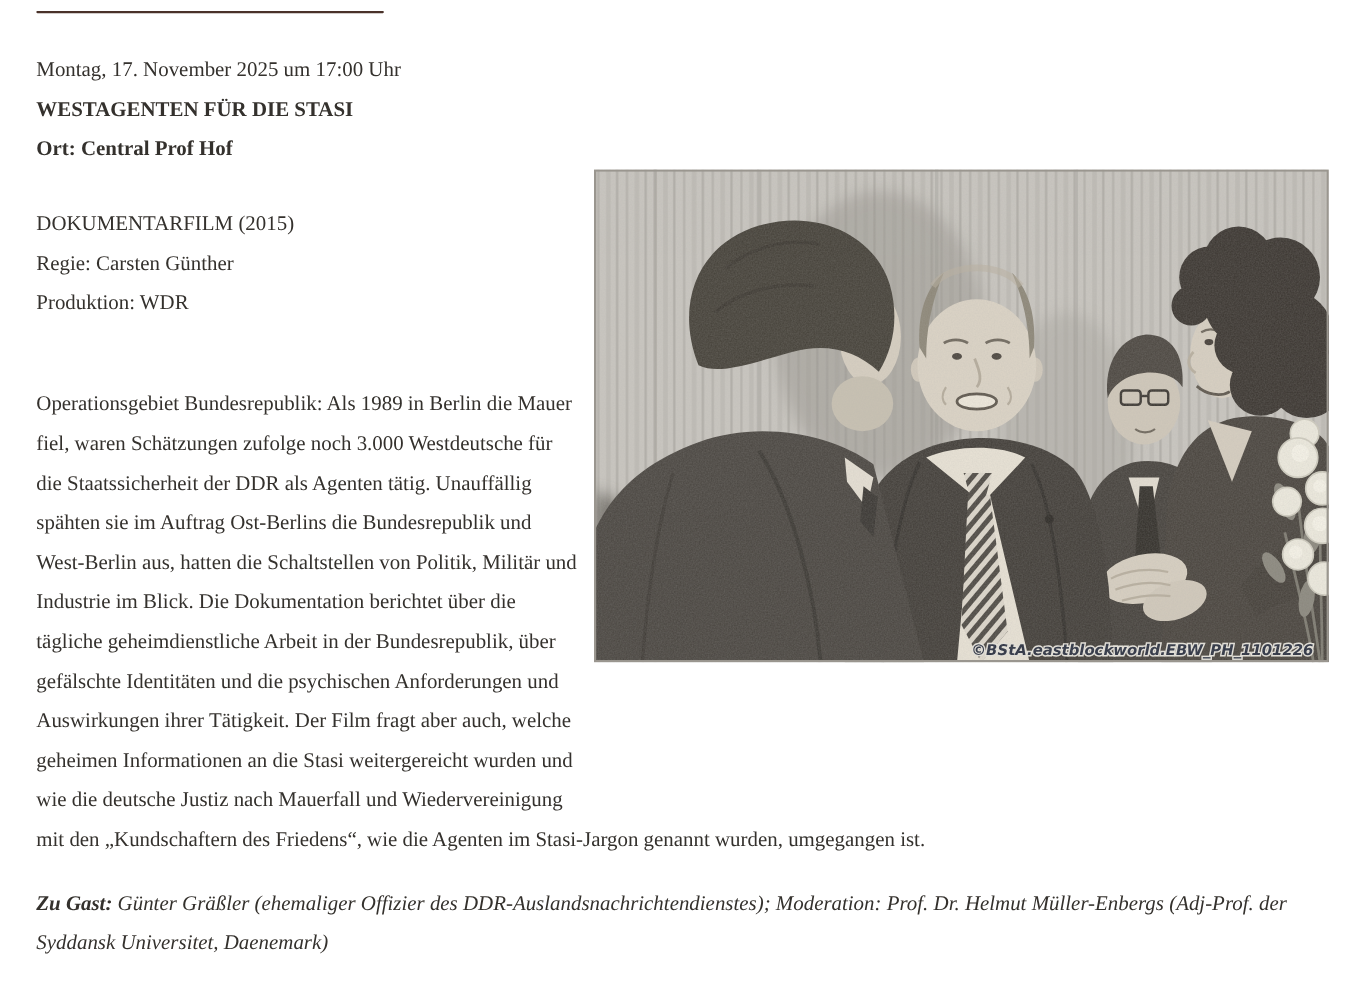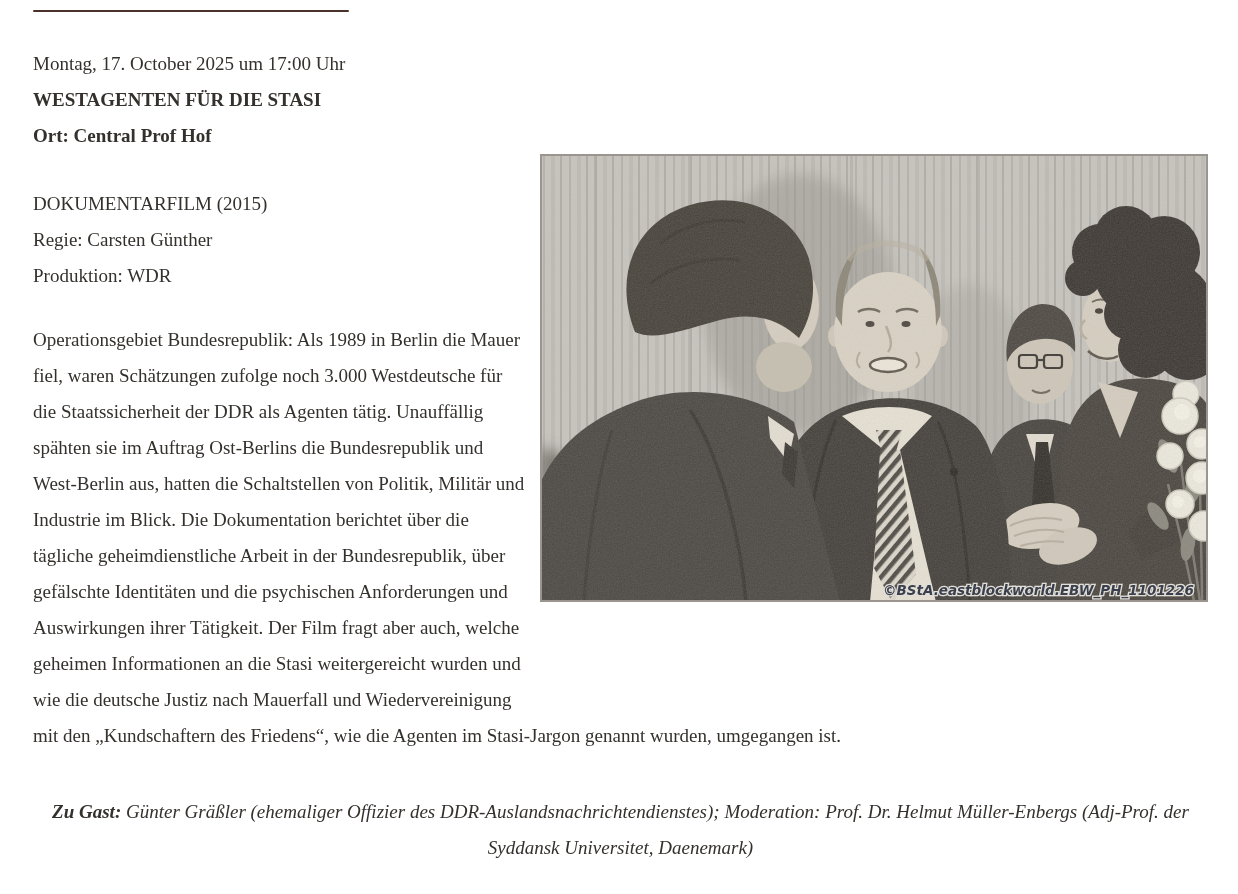--- a/index.html
+++ b/index.html
@@ -25,35 +25,35 @@
   p{margin:0;}
   .line{display:block;}
   .bold{font-weight:bold;}
   .photo-figure{
     float:right;
     width:668px;height:520px;
     margin:0 0 40px 14px;
   }
   .photo-figure svg{display:block;width:668px;height:448px;}
   .film-block{margin-top:32px;}
-  .synopsis{margin-top:28px;}
-  .guests{margin-top:40px;font-style:italic;text-align:center;}
+  .synopsis{margin-top:56px;}
+  .guests{margin-top:22px;font-style:italic;}
   .guests .guest-label{font-weight:bold;}
   .admission{margin-top:42px;}
 </style>
 </head>
 <body>
 
 <div class="page">
   <div class="top-rule"></div>
 
   <div class="content">
 
     <p class="event-block">
-      <span class="line">Montag, 17. October 2025 um 17:00 Uhr</span>
+      <span class="line">Montag, 17. November 2025 um 17:00 Uhr</span>
       <span class="line bold">WESTAGENTEN FÜR DIE STASI</span>
       <span class="line bold">Ort: Central Prof Hof</span>
     </p>
 
     <figure class="photo-figure">
       <svg viewBox="0 0 668 448" xmlns="http://www.w3.org/2000/svg">
         <defs>
           <pattern id="curtain" width="26" height="448" patternUnits="userSpaceOnUse">
             <rect width="26" height="448" fill="#c9c6c0"></rect>
             <rect x="3" width="2" height="448" fill="#b6b3ad"></rect>

